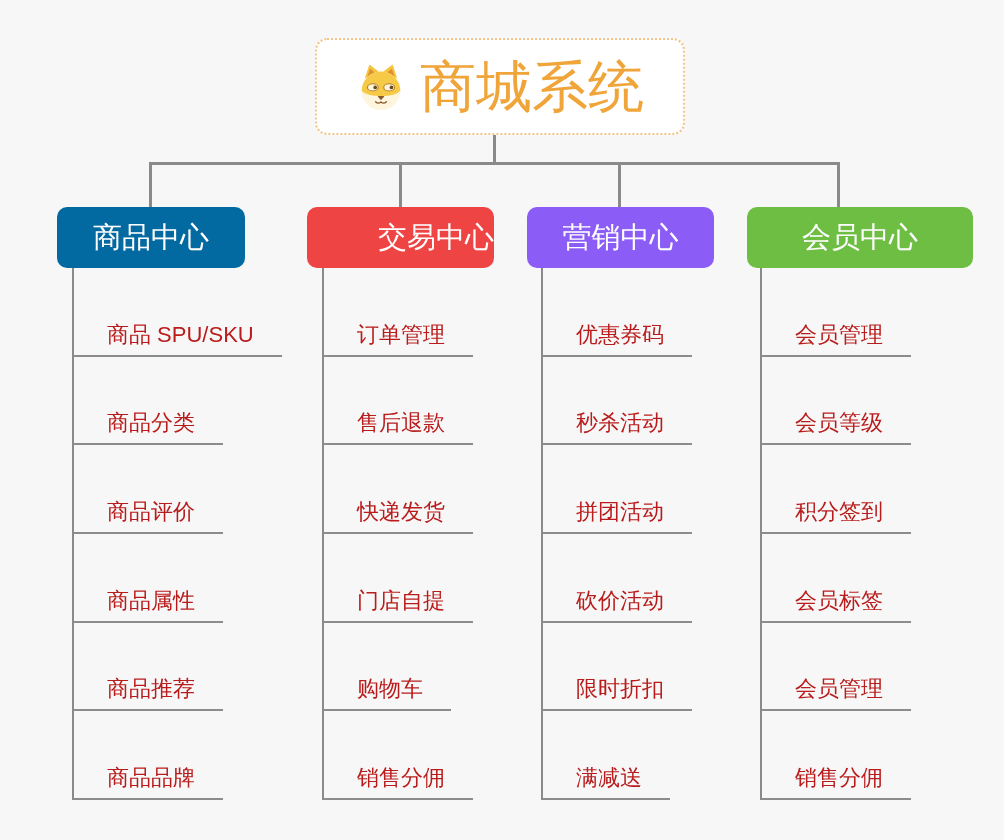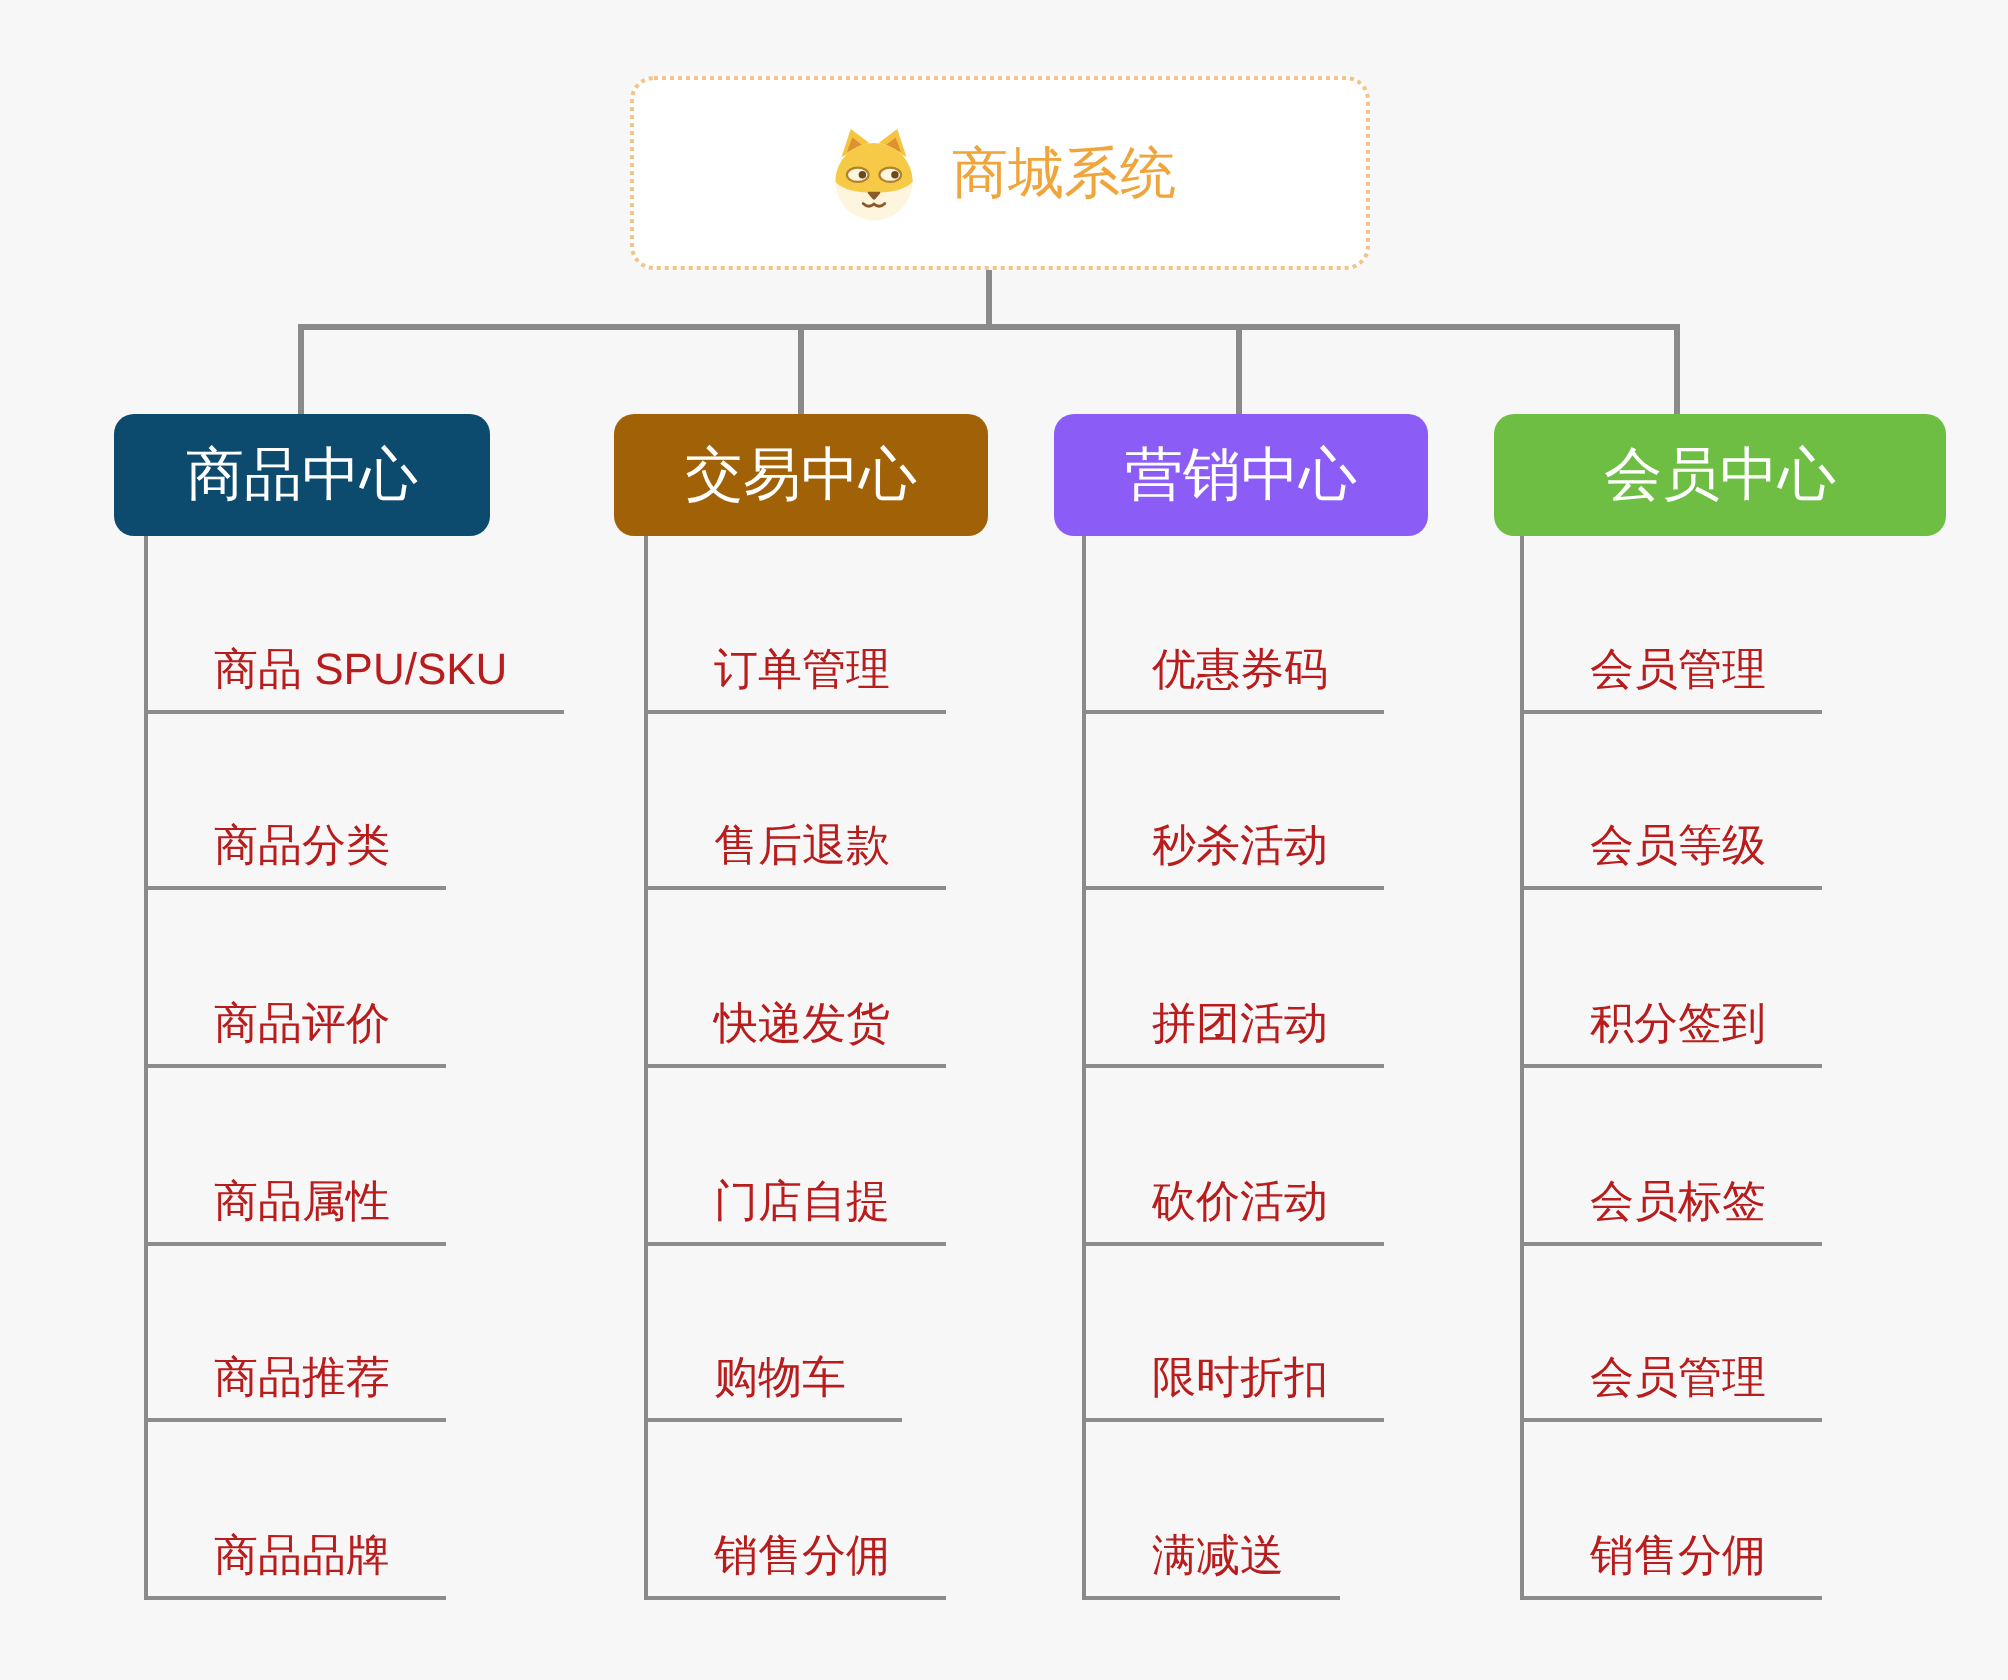--- a/index.html
+++ b/index.html
@@ -34,21 +34,21 @@
     background: #ffffff;
     border: 2px dotted #f3c387;
     border-radius: 12px;
     display: flex;
     align-items: center;
     justify-content: center;
     gap: 14px;
     cursor: default;
   }
   .root-title {
-    font-size: 28px;
+    font-size: 56px;
     color: #f0a53a;
     line-height: 1;
     white-space: nowrap;
   }
   .root-icon { width: 50px; height: 48px; flex: 0 0 auto; }
 
   
   .branch-header {
     position: absolute;
     top: 207px;
@@ -126,24 +126,24 @@
       <circle cx="24.5" cy="31.5" r="2.4" fill="#6b4a1e"></circle>
       <circle cx="45.5" cy="31.5" r="2.4" fill="#6b4a1e"></circle>
 
       <path d="M28.5,42.5 h7 q1,0 0.4,1.1 l-3,3.6 q-0.9,1 -1.8,0 l-3,-3.6 q-0.6,-1.1 0.4,-1.1 z" fill="#8a5a2a"></path>
 
       <path d="M25,50 q3.5,3.4 7,0.4 q3.5,3 7,-0.4" fill="none" stroke="#8a5a2a" stroke-width="1.8" stroke-linecap="round"></path>
     </svg>
     <span class="root-title">商城系统</span>
   </div>
 
-  <div class="branch-header bh-0" style="background-color: #0c4a6e; font-family: Liberation Serif, serif;">
+  <div class="branch-header bh-0" style="background-color: #0369a1; font-family: Liberation Serif, serif;">
     <span>商品中心</span>
   </div>
-  <div class="branch-header bh-1" style="background-color: #a16207;">
+  <div class="branch-header bh-1" style="background-color: #ef4444; justify-content: flex-end;">
     <span>交易中心</span>
   </div>
   <div class="branch-header bh-2" style="background-color: #8b5cf6;">
     <span>营销中心</span>
   </div>
   <div class="branch-header bh-3" style="background-color: rgb(111, 190, 68);">
     <span>会员中心</span>
   </div>
 
   <div class="branch-items bi-0">

